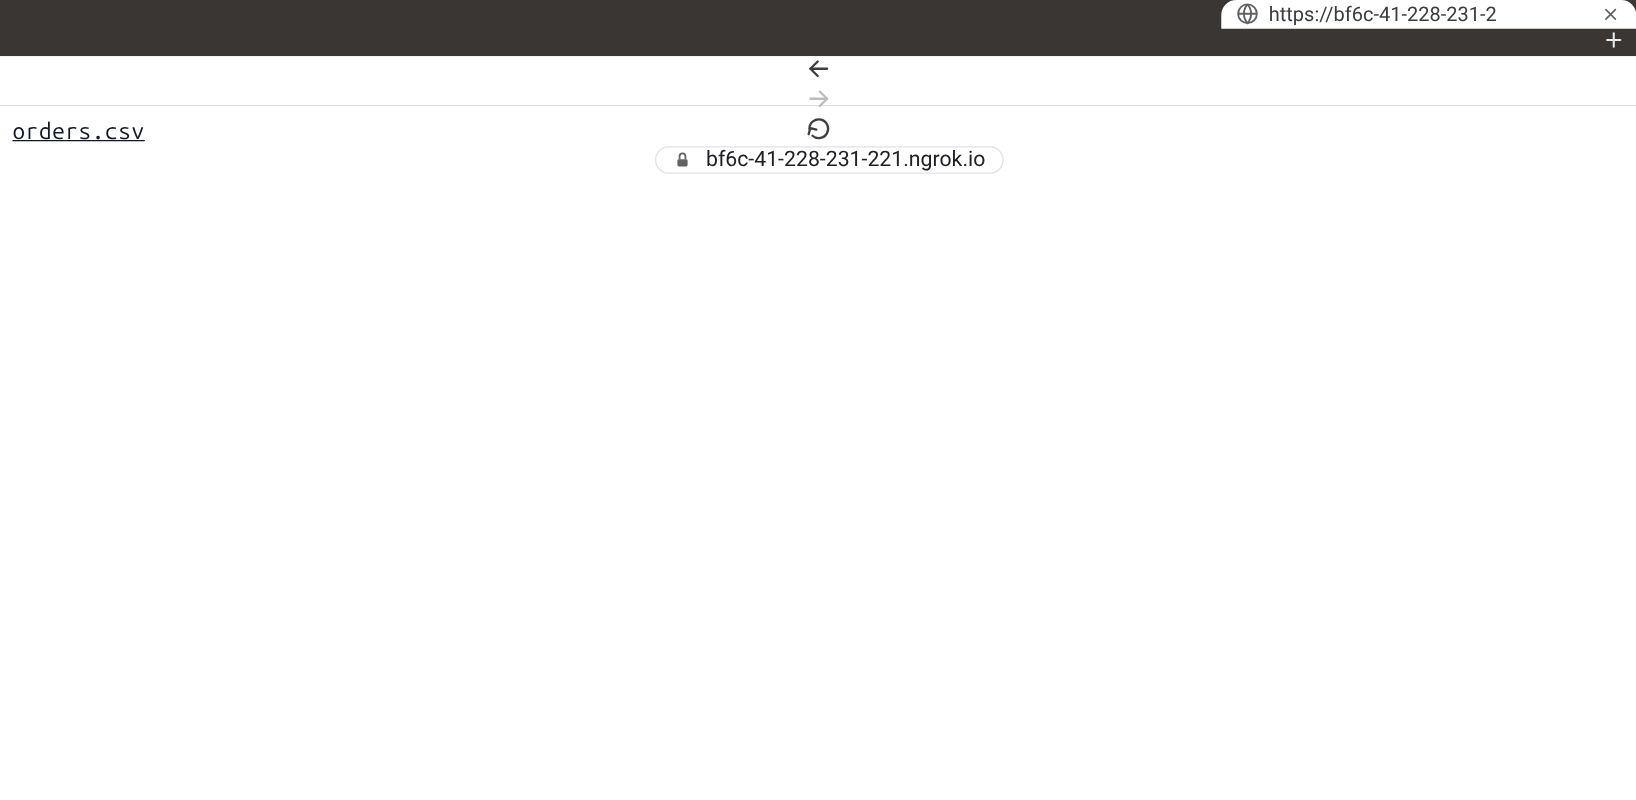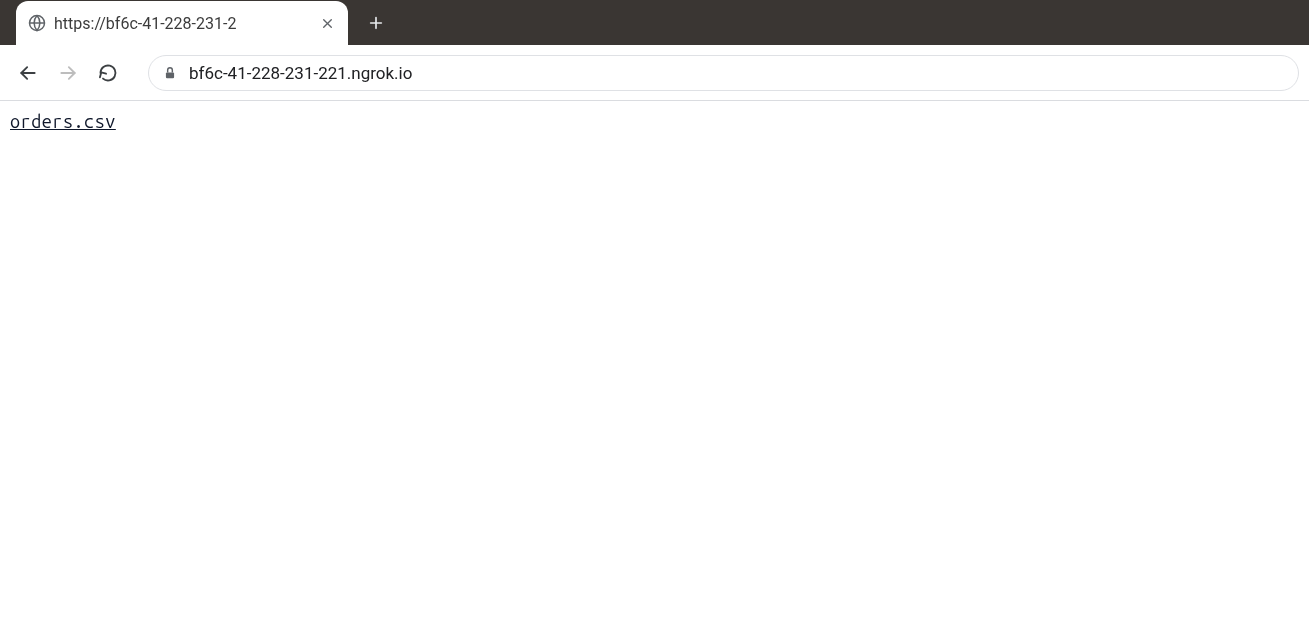--- a/index.html
+++ b/index.html
@@ -9,20 +9,21 @@
       height: 640px;
       overflow: hidden;
       background: #fff;
     }
     .tab-strip {
       background: #3a3633;
       height: 45px;
       display: flex;
       align-items: flex-end;
       padding-left: 16px;
+      flex-direction: column;
     }
     .tab {
       background: #fff;
       height: 44px;
       width: 332px;
       border-top-left-radius: 12px;
       border-top-right-radius: 12px;
       display: flex;
       align-items: center;
       padding: 0 12px;
@@ -66,27 +67,28 @@
       align-items: center;
       justify-content: center;
       color: #e8eaed;
       cursor: pointer;
       margin-left: 10px;
       margin-bottom: 4px;
       border-radius: 4px;
     }
     .new-tab-btn svg { display: block; }
     .toolbar {
-      height: 56px;
+      height: 40px;
       background: #fff;
       display: flex;
       align-items: center;
       padding: 0 10px;
       gap: 4px;
       border-bottom: 1px solid #dadce0;
+      flex-direction: column;
     }
     .nav-btn {
       width: 36px;
       height: 36px;
       display: flex;
       align-items: center;
       justify-content: center;
       color: #5f6368;
       cursor: pointer;
       border-radius: 50%;

